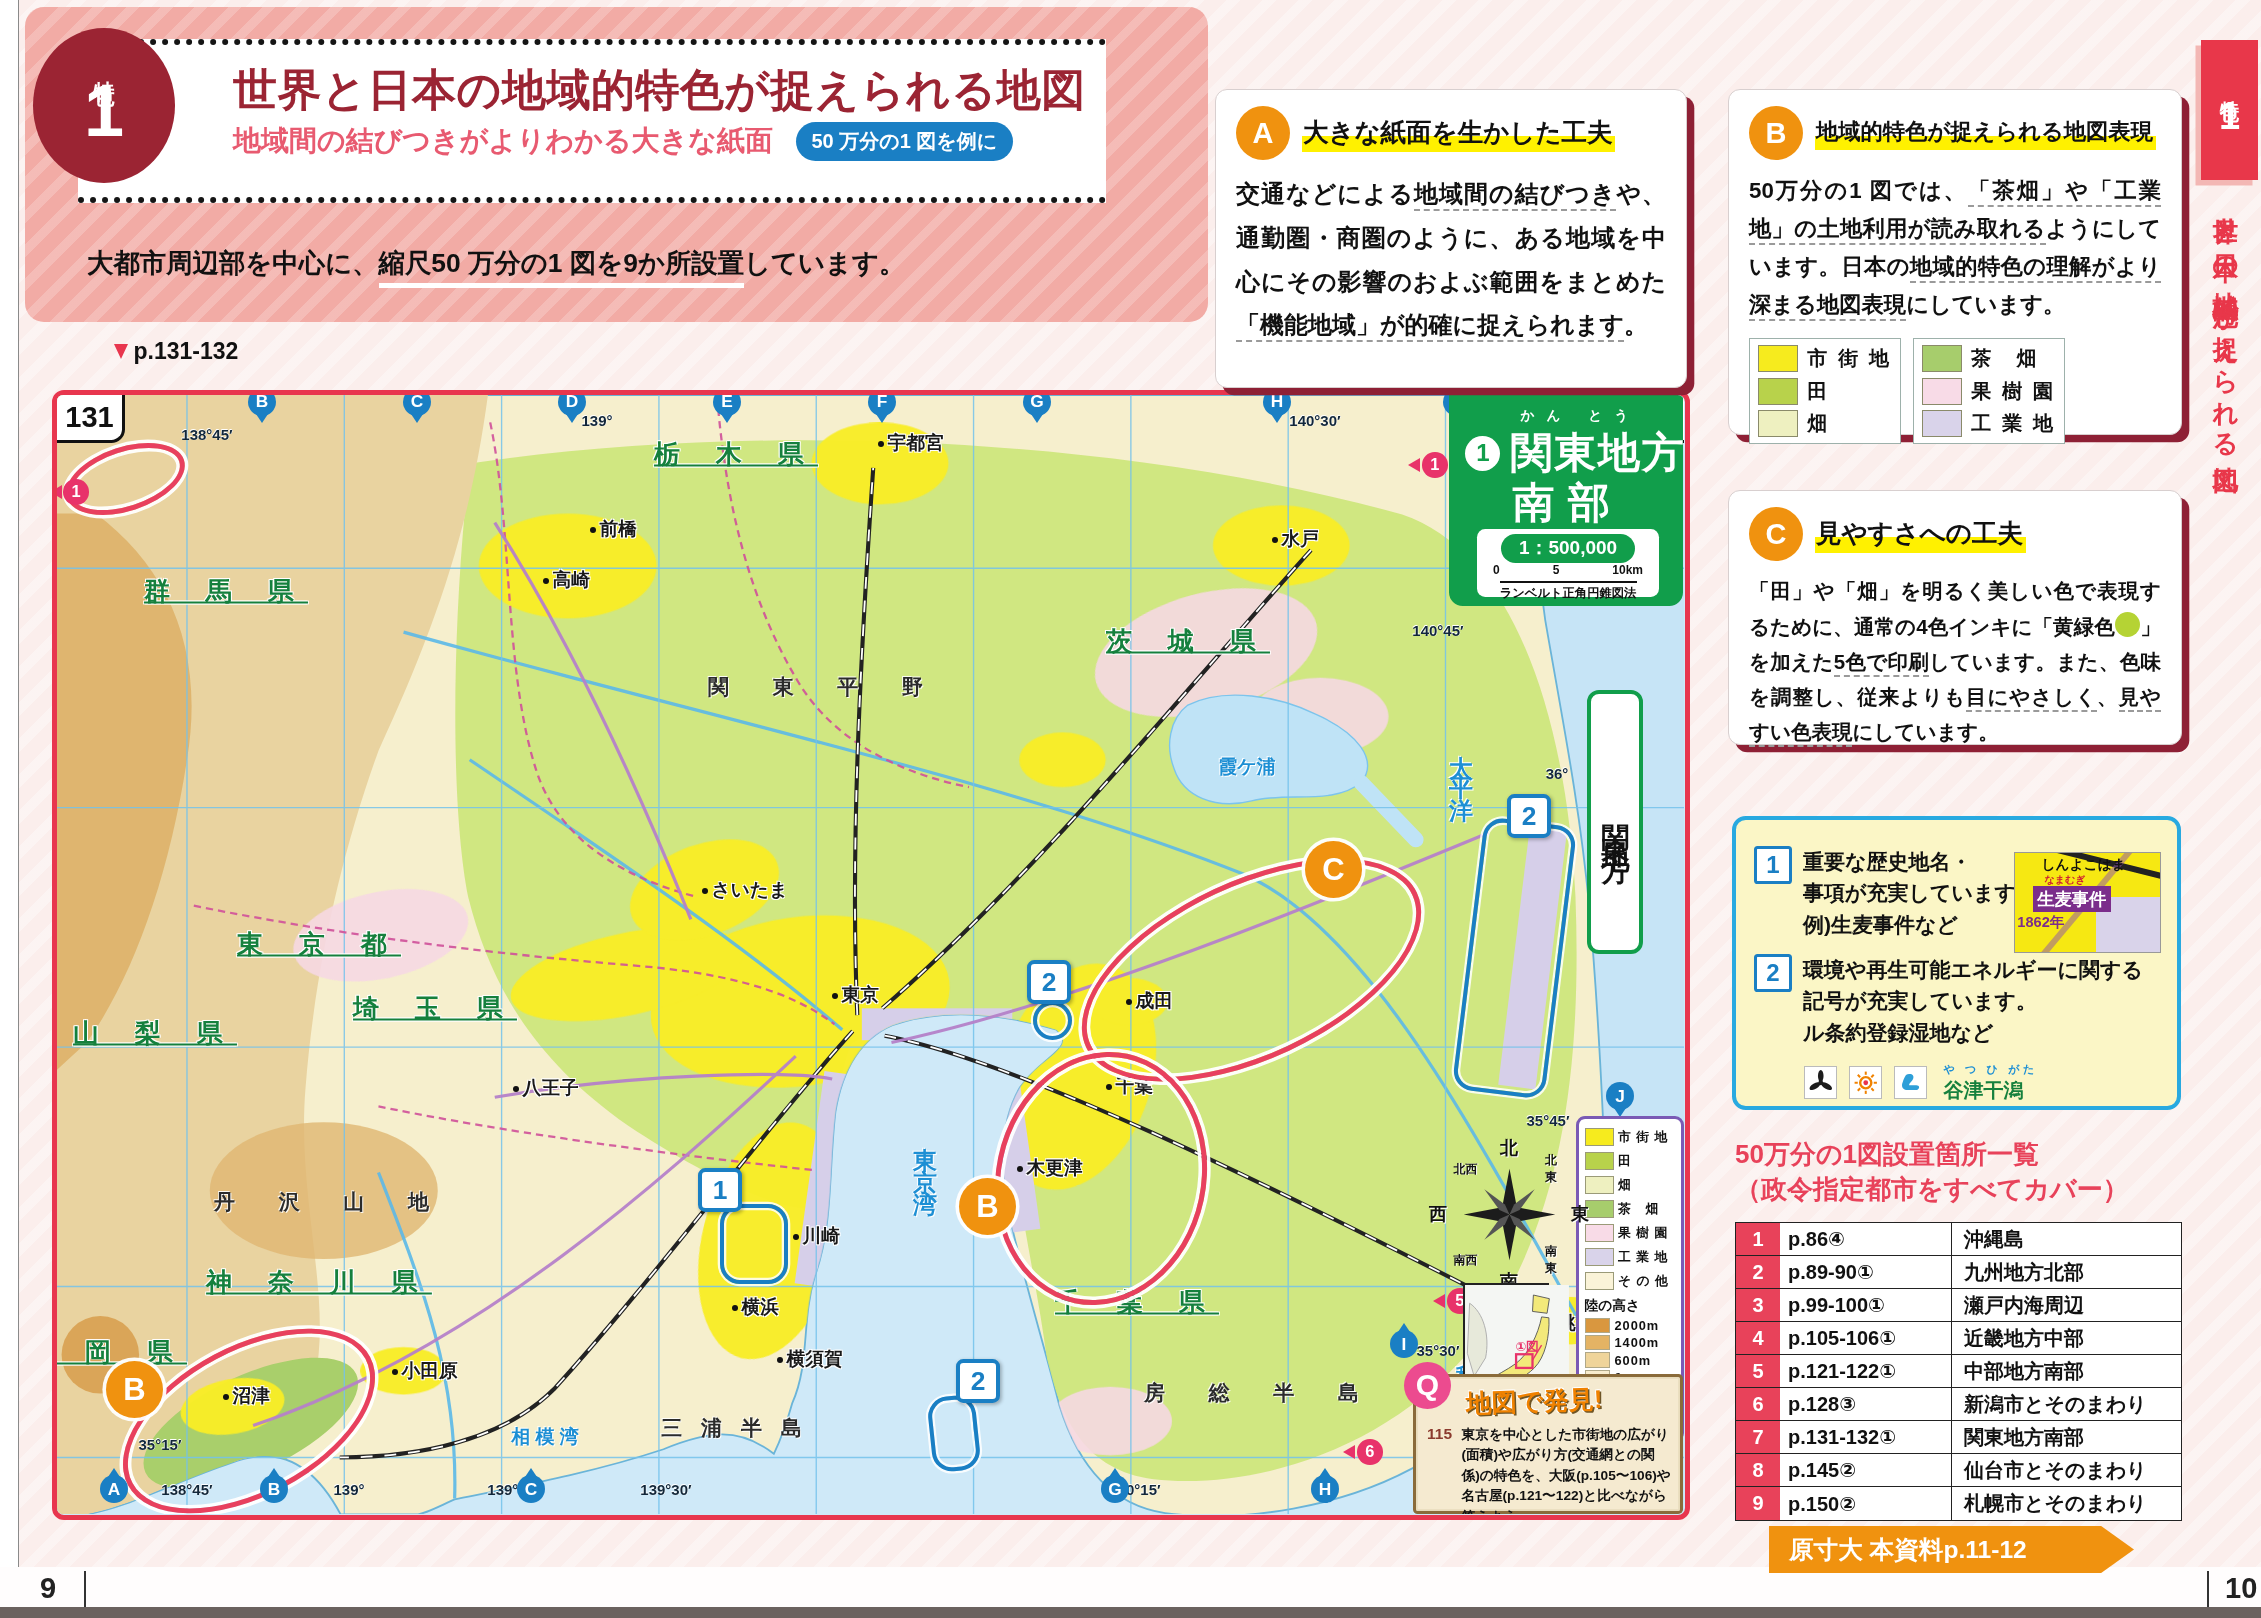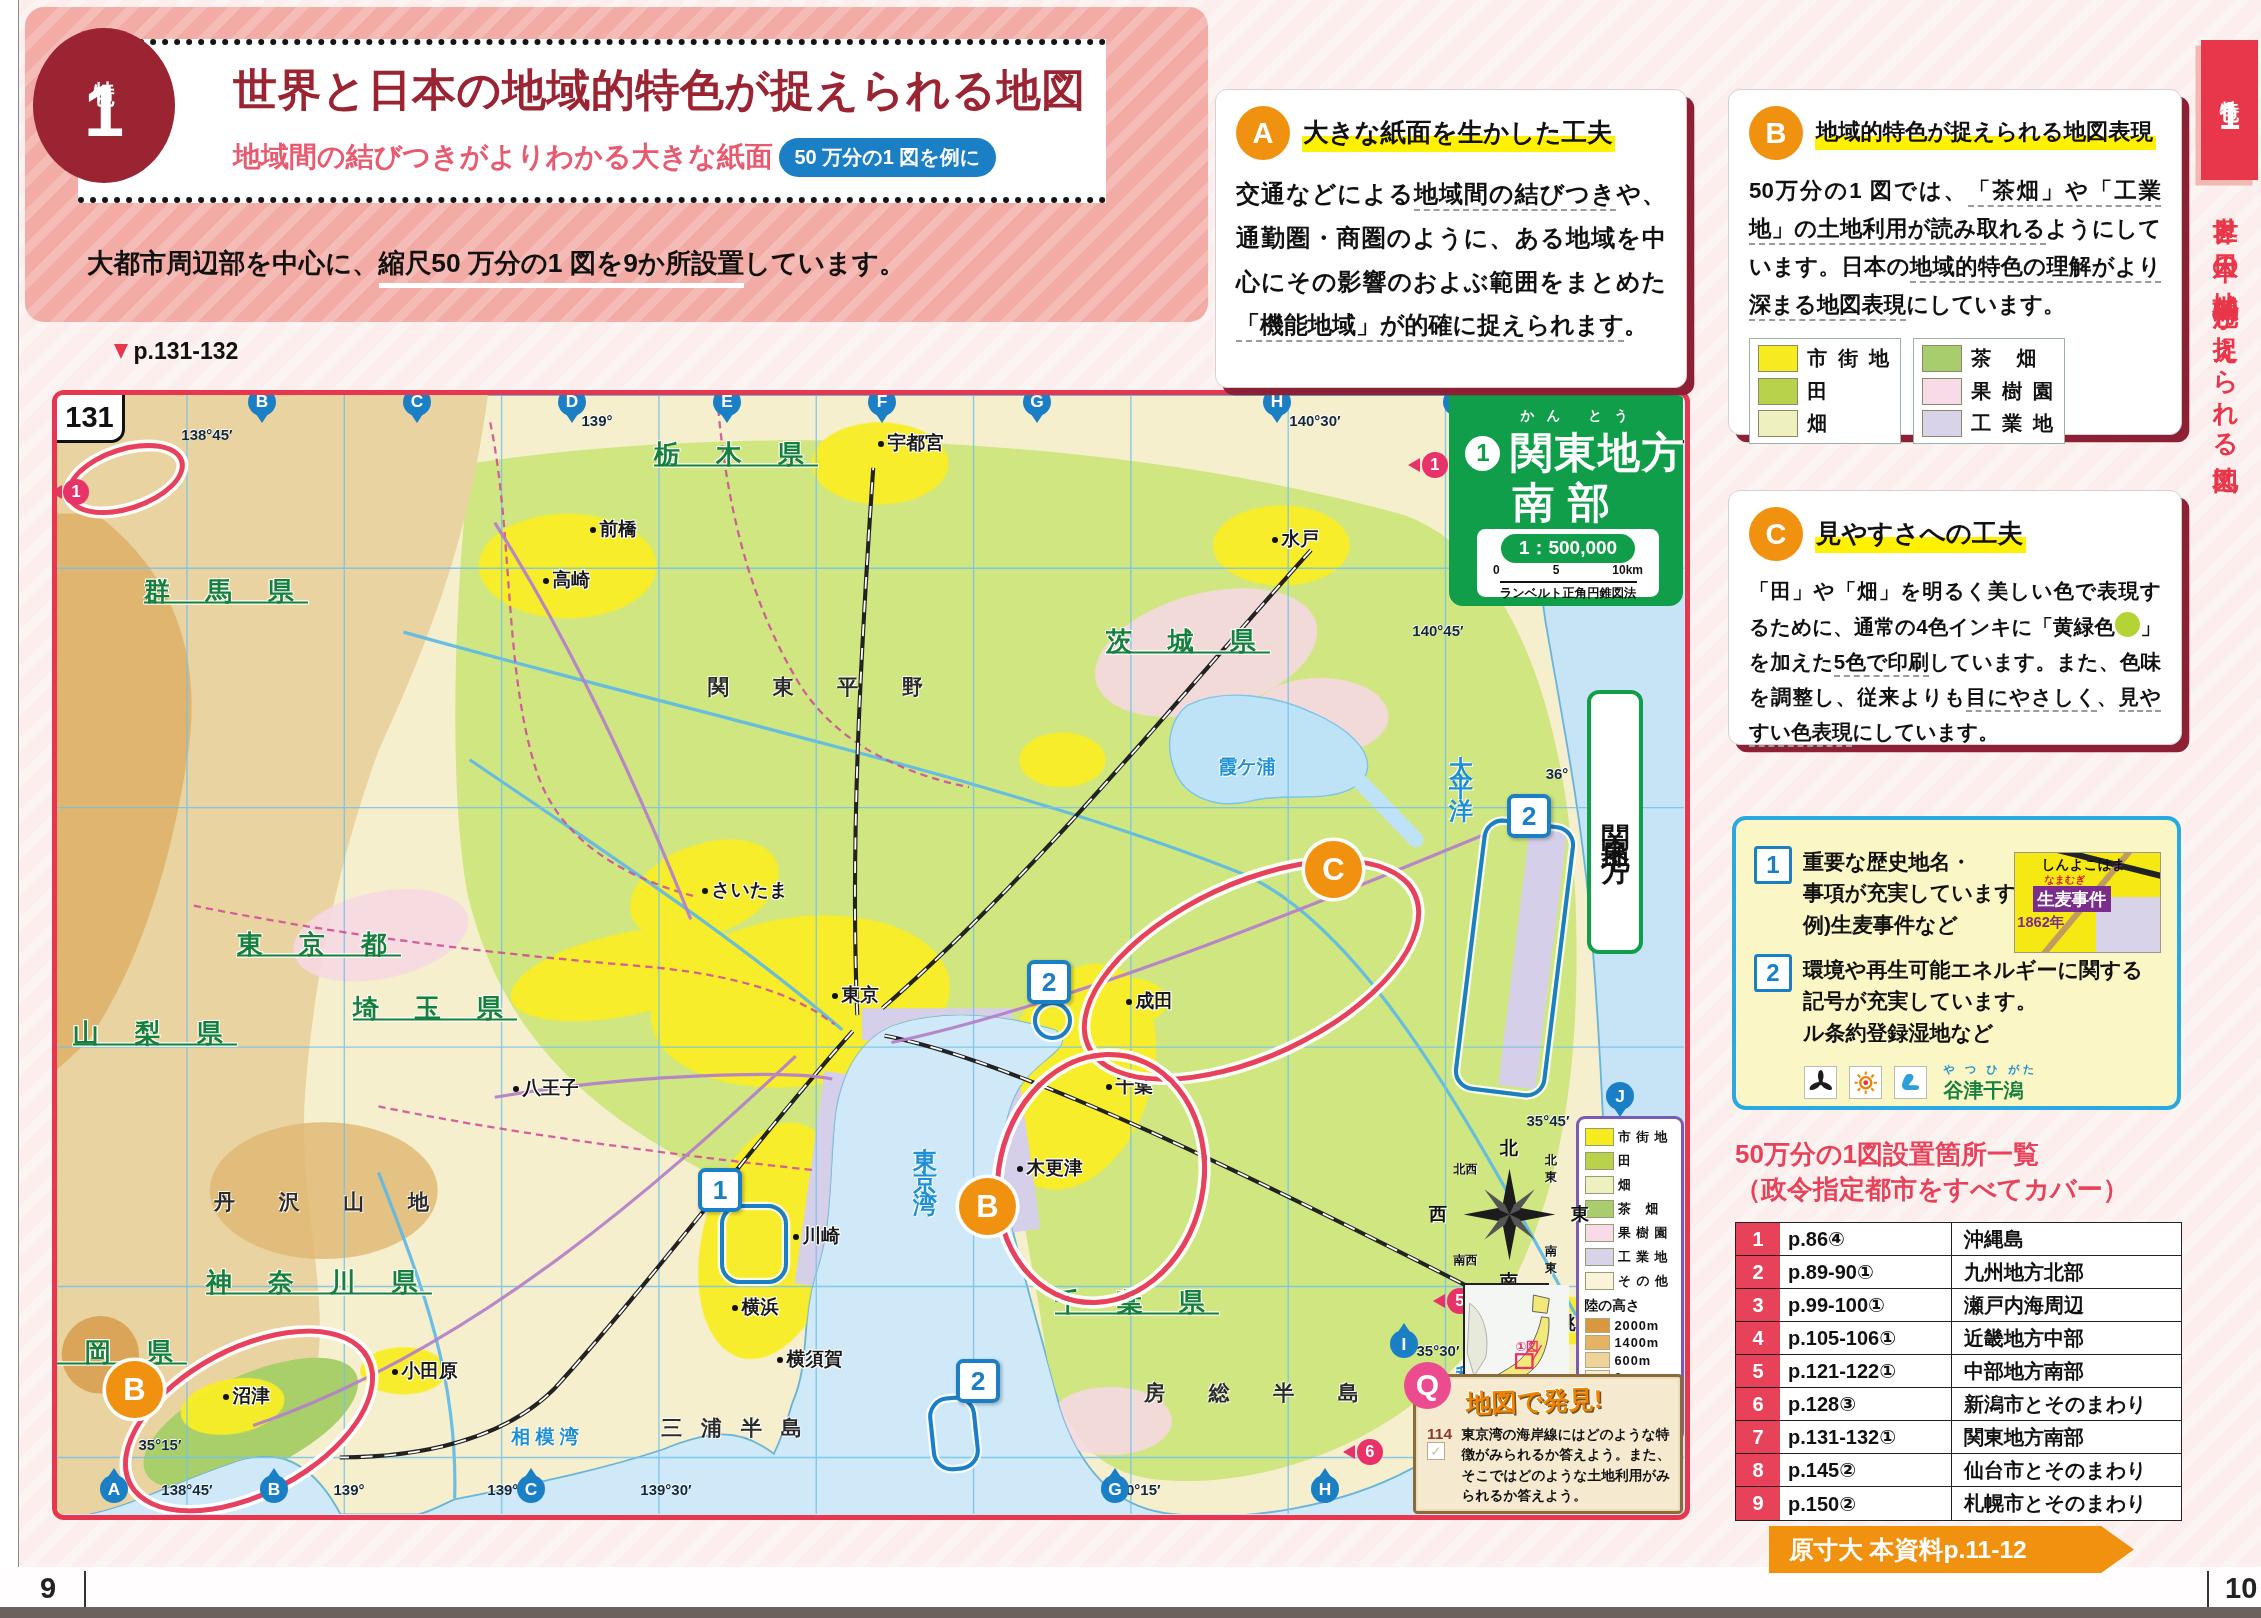--- a/index.html
+++ b/index.html
@@ -24,21 +24,21 @@
   .bottom-bar{left:0;top:1607px;width:2261px;height:12.3px;background:#6b625f;}
   .pageno{font-size:29px;font-weight:700;color:#222;}
   .pagediv{width:1.8px;height:48px;background:#333;}
 
   
   .band{left:25px;top:6.8px;width:1183px;height:315px;border-radius:19px;
     background:repeating-linear-gradient(135deg, rgba(255,255,255,.20) 0 9px, rgba(0,0,0,0) 9px 24px), var(--salmon);}
   .title-card{left:78px;top:39px;width:1028px;height:164px;background:#fff;
     border-top:6.4px dotted #151515;border-bottom:6.4px dotted #151515;padding:15.5px 13.7px 0 155px;}
   .title-main{font-size:44px;font-weight:900;color:var(--maroon);letter-spacing:0.5px;white-space:nowrap;}
-  .title-sub-row{display:flex;align-items:flex-start;gap:6px;margin-top:18px;}
+  .title-sub-row{display:flex;align-items:flex-start;gap:23px;margin-top:2px;}
   .title-sub{font-size:28px;font-weight:900;color:var(--pink);white-space:nowrap;}
   .title-badge{background:var(--blue);color:#fff;font-size:20px;font-weight:700;
     padding:6.4px 15.5px;border-radius:22px;white-space:nowrap;}
   .fcircle{left:33px;top:28px;width:142px;height:155px;background:var(--maroon);border-radius:50%;
     display:flex;flex-direction:column;align-items:center;justify-content:center;color:#fff;}
   .fcircle .tk{writing-mode:vertical-rl;font-size:21px;font-weight:800;letter-spacing:4.6px;}
   .fcircle .num{font-size:72px;font-weight:900;line-height:1;margin-top:2.7px;}
   .intro{left:87px;top:246px;font-size:26.4px;font-weight:800;color:#111;white-space:nowrap;}
   .intro .u{border-bottom:5.5px solid #fff;padding-bottom:4.6px;}
   .mapref{left:114px;top:338px;display:flex;align-items:center;gap:5.5px;font-size:23px;font-weight:800;}
@@ -611,27 +611,20 @@
       <span class="figlabel">①図</span>
       <span class="loclabel">位置</span>
     </div>
 
     <div class="qbox">
       <div class="qbadge">Q</div>
       <div class="qtitle">地図で発見!</div>
       <div>
         <div class="qitem">
           <div>
-            <div class="qno">114</div>
-            <div class="qcheck">✓</div>
-          </div>
-          <div class="qtext">東京湾の海岸線にはどのような特徴がみられるか答えよう。また、そこではどのような土地利用がみられるか答えよう。</div>
-        </div>
-        <div class="qitem">
-          <div>
             <div class="qno">115</div>
 
           </div>
           <div class="qtext">東京を中心とした市街地の広がり(面積)や広がり方(交通網との関係)の特色を、大阪(p.105〜106)や名古屋(p.121〜122)と比べながら答えよう。</div>
         </div>
         </div>
     </div>
   </div>
 </div>
 

